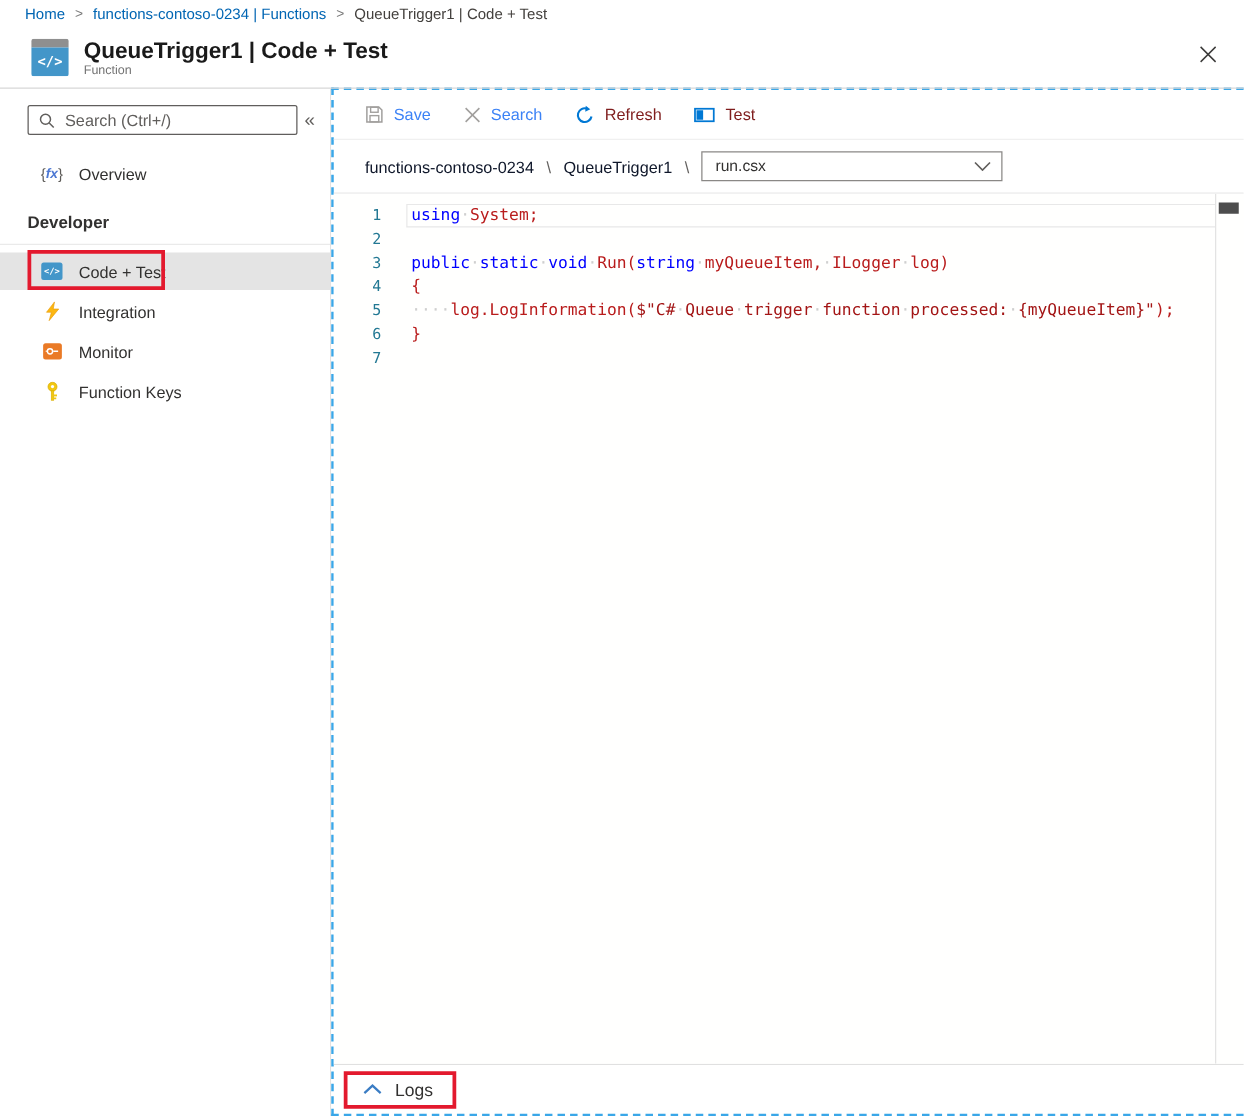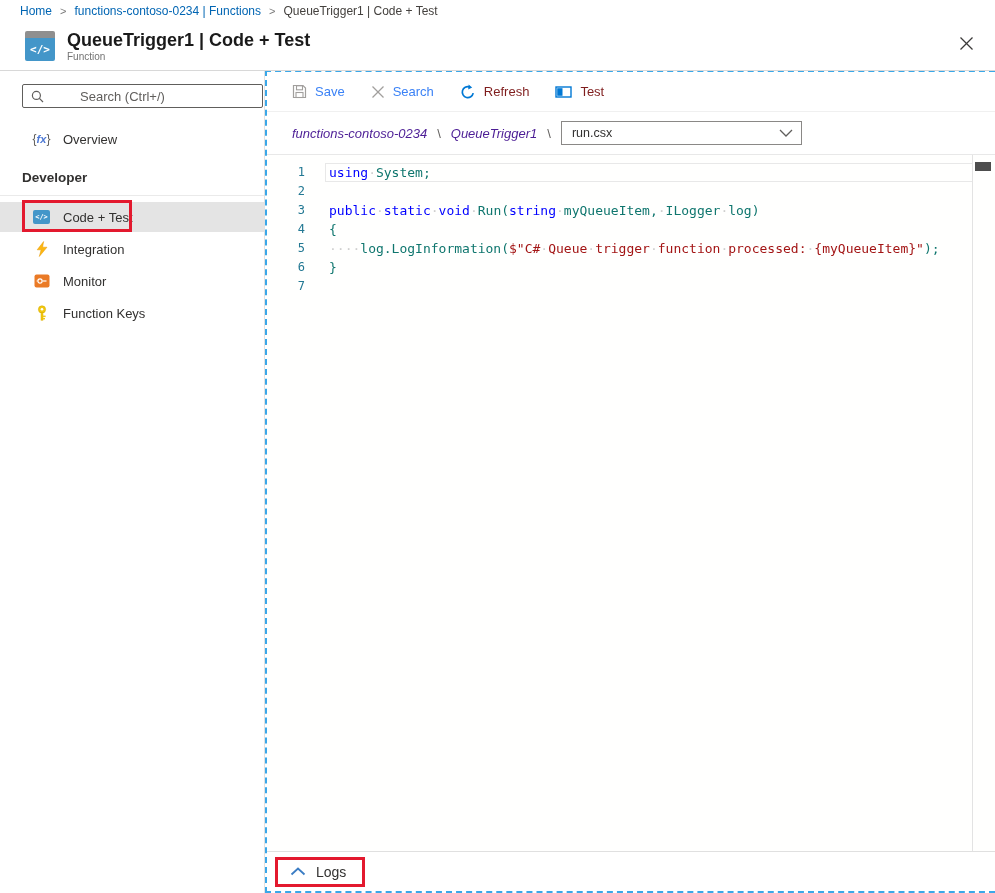--- a/index.html
+++ b/index.html
@@ -22,21 +22,21 @@
   .headtext h1 { font-size: 18px; font-weight: 600; color: #1a1a1a; line-height: 20px; }
   .headtext .sub { font-size: 10px; color: #737373; margin-top: 1px; }
   .close-btn { position: absolute; right: 18px; top: 10px; width: 22px; height: 22px; background: none; border: none; cursor: pointer; display:flex; align-items:center; justify-content:center; }
 
   
   .content { flex: 1; display: flex; min-height: 0; }
 
   
   .sidebar { width: 265px; flex: none; border-right: 1px solid #e1e1e1; padding-top: 13px; background: #fff; }
   .search-row { display: flex; align-items: center; padding: 0 6px 0 22px; }
-  .searchbox { flex: 1; height: 24px; border: 1px solid #605e5c; border-radius: 2px; display: flex; align-items: center; padding: 0 6px 0 8px; background: #fff; gap: 28px; }
+  .searchbox { flex: 1; height: 24px; border: 1px solid #605e5c; border-radius: 2px; display: flex; align-items: center; padding: 0 6px 0 8px; background: #fff; }
   .searchbox input { border: none; outline: none; flex: 1; font-size: 13px; color: #323130; margin-left: 8px; font-family: "Liberation Sans", sans-serif; background: transparent; }
   .searchbox input::placeholder { color: #605e5c; }
   .collapse-btn { background: none; border: none; color: #605e5c; font-size: 15px; padding: 0 6px; cursor: pointer; }
   nav { margin-top: 16px; }
   .nav-item { height: 30px; display: flex; align-items: center; padding-left: 33px; font-size: 13px; color: #323130; cursor: pointer; position: relative; margin-bottom: 2px; }
   .nav-item .icon { width: 17px; margin-right: 13px; display: flex; align-items: center; justify-content: center; flex: none; }
   .nav-item.selected { background: #e4e4e4; }
   .fxicon { font-size: 12px; color: #5d5b58; white-space: nowrap; }
   .fxicon em { color: #4e79d4; font-style: italic; font-weight: 600; font-size: 11px; }
   .codesq { width: 17px; height: 14px; background: #4396c9; border-radius: 2px; color: #fff; font-size: 7px; font-weight: bold; display: flex; align-items: center; justify-content: center; font-family: "DejaVu Sans Mono", monospace; }
@@ -45,33 +45,33 @@
   .redbox-side { position: absolute; left: 22px; top: -2px; width: 110px; height: 32px; border: 3px solid var(--highlight-red); pointer-events: none; }
 
   
   .main { flex: 1; min-width: 0; display: flex; flex-direction: column; border: 2px dashed var(--focus-dashed-blue); border-right: none; margin-top: -1px; background: #fff; }
 
   .toolbar { height: 40px; flex: none; display: flex; align-items: center; padding-left: 25px; gap: 26px; border-bottom: 1px solid #f0f0f0; }
   .tb { display: flex; align-items: center; gap: 8px; background: none; border: none; font-size: 13px; font-family: "Liberation Sans", sans-serif; color: #7f1d1d; cursor: pointer; }
   .tb.disabled { color: #3b82f6; cursor: default; }
 
   .filepath { height: 43px; flex: none; display: flex; align-items: center; padding-left: 25px; font-size: 13px; border-bottom: 1px solid #e8e8e8; }
-  .fp-app { color: #4c1d95; font-style: italic; }
+  .fp-app { color: #0f172a; }
   .fp-sep { color: #605e5c; margin: 0 10px; }
   .file-select { width: 241px; height: 24px; border: 1px solid #8a8886; display: flex; align-items: center; padding: 0 8px 0 10px; font-size: 12.5px; color: #323130; cursor: pointer; justify-content: space-between; background: #fff; }
 
   
   .editor { flex: 1; position: relative; font-family: "DejaVu Sans Mono", monospace; font-size: 13px; padding-top: 8px; overflow: hidden; cursor: text; background: #fffffe; }
   .code-line { display: flex; height: 19px; line-height: 19px; white-space: pre; }
   .ln { width: 38px; text-align: right; color: var(--line-number-teal); flex: none; font-size: 12px; }
   .lc { flex: 1; margin-left: 20px; padding-left: 4px; margin-right: 22px; }
   .code-line.active .lc { box-shadow: inset 0 0 0 1px #e8e8e8; }
   .tk-k { color: var(--keyword-blue); }
   .tk-s { color: var(--string-red); }
-  .tk-d { color: #0f766e; }
+  .tk-d { color: #b91c1c; }
   .ws { color: #cfcfcf; }
   .overview-ruler { position: absolute; top: 0; bottom: 0; right: 22px; border-left: 1px solid #e3e3e3; width: 0; }
   .scroll-thumb { position: absolute; top: 7px; right: 4px; width: 16px; height: 9px; background: #4d4d4d; cursor: pointer; }
 
   
   .logsbar { height: 40px; flex: none; border-top: 1px solid #e0e0e0; display: flex; align-items: center; padding-left: 8px; }
   .redbox-logs { border: 3px solid var(--highlight-red); padding: 4px 16px 4px 12px; display: inline-flex; }
   .logs-btn { display: flex; align-items: center; gap: 10px; background: none; border: none; font-size: 14px; color: #323130; font-family: "Liberation Sans", sans-serif; cursor: pointer; }
 
   svg { display: block; }

